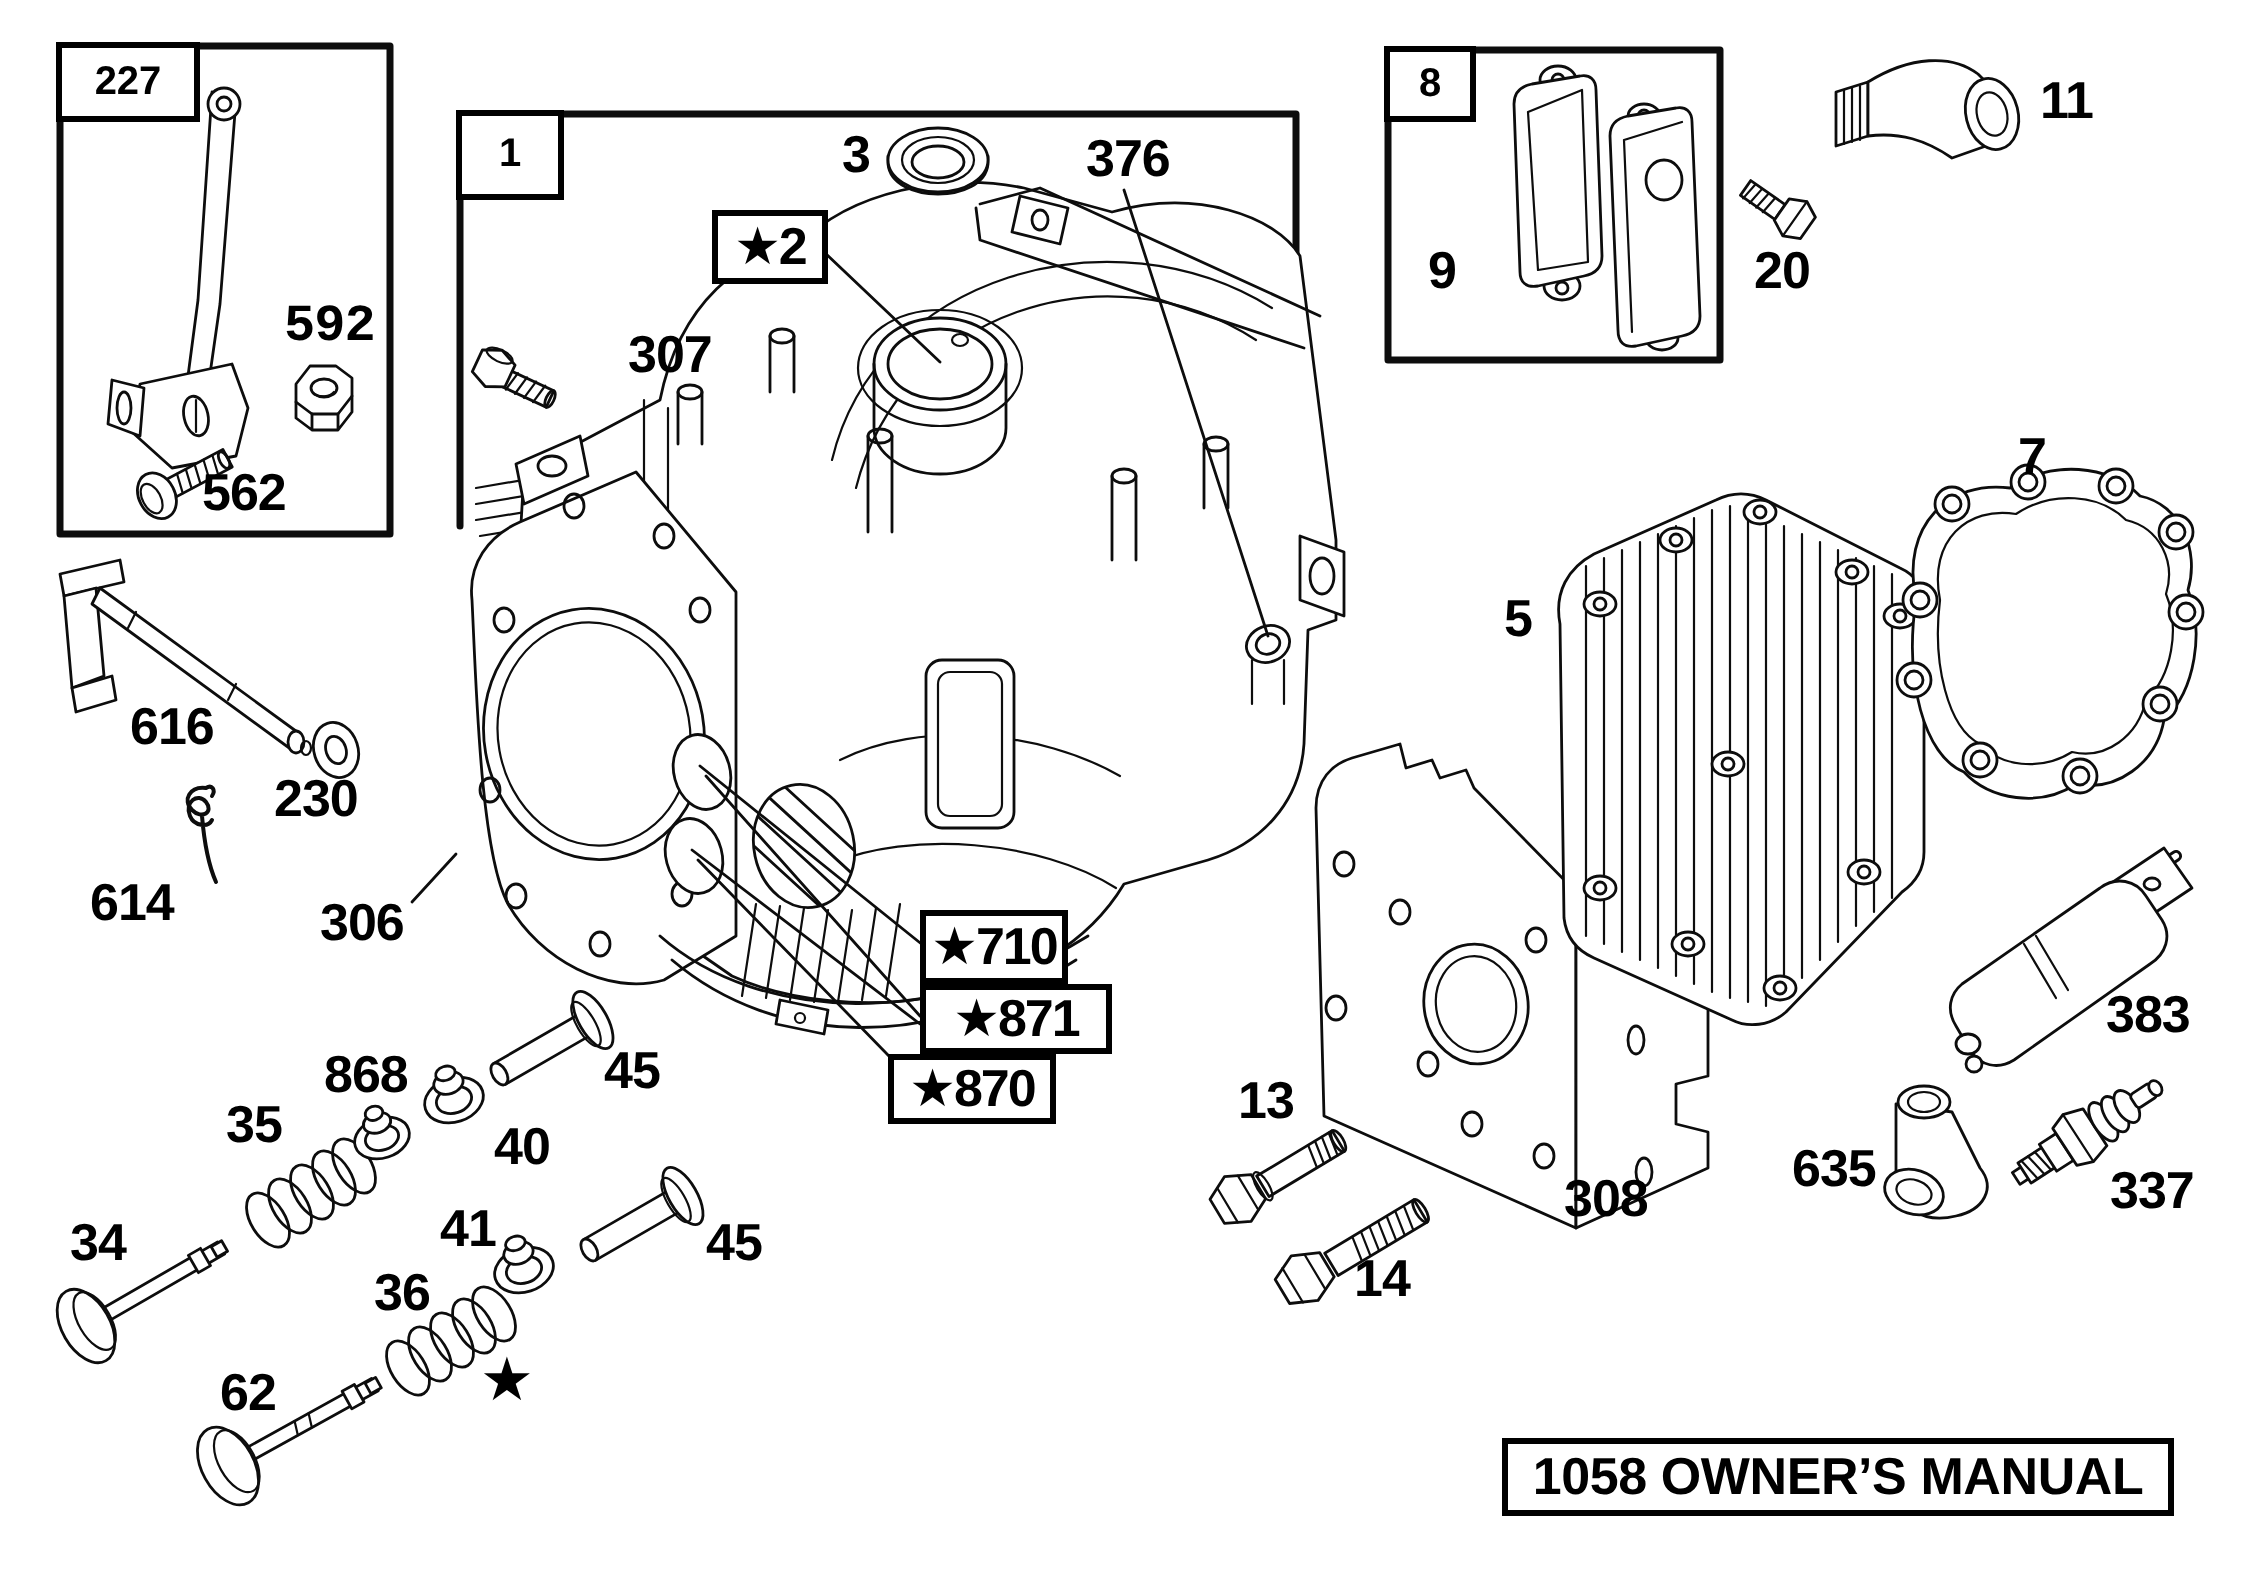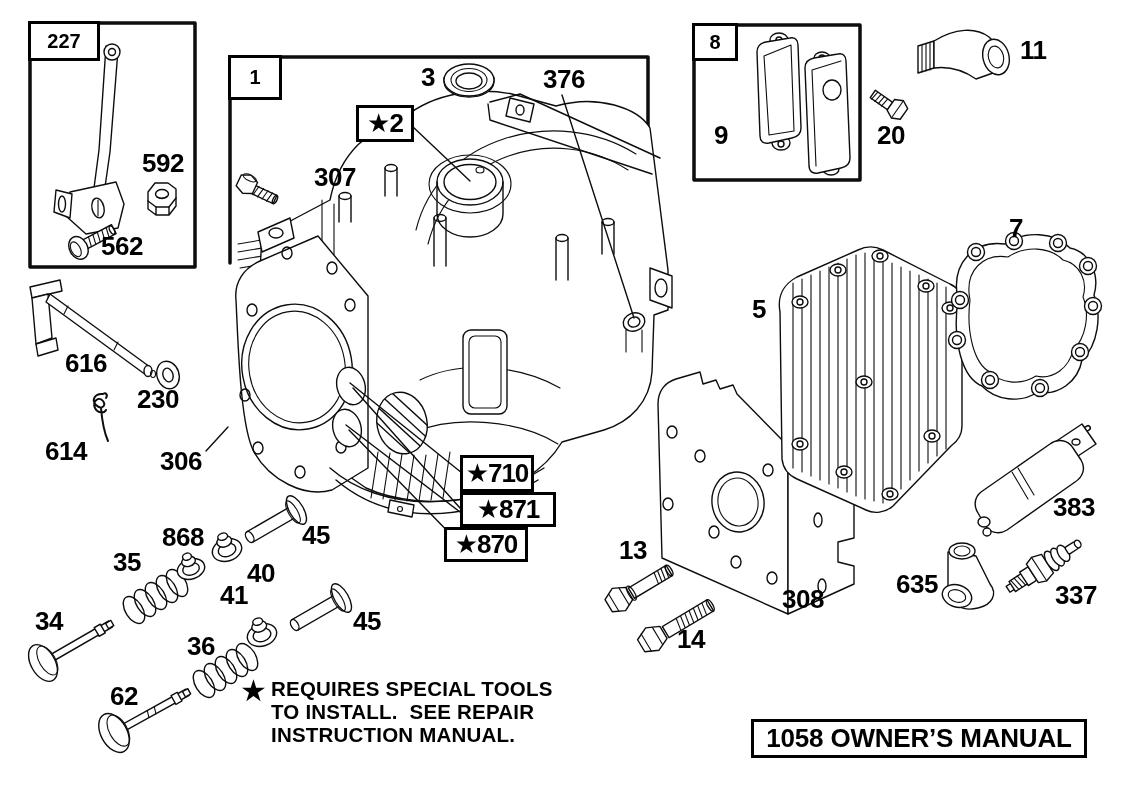--- a/index.html
+++ b/index.html
@@ -388,52 +388,47 @@
 
   <div class="pn-box grp" style="left:28px;top:21px;width:72px;height:40px;">227</div>
   <div class="pn-box grp" style="left:228px;top:55px;width:54px;height:45px;">1</div>
   <div class="pn-box grp" style="left:692px;top:23px;width:46px;height:38px;">8</div>
 
   <div class="pn-box starbox" style="left:356px;top:105px;width:58px;height:37px;">★2</div>
   <div class="pn-box starbox" style="left:460px;top:455px;width:74px;height:37px;">★710</div>
   <div class="pn-box starbox" style="left:460px;top:492px;width:96px;height:35px;">★871</div>
   <div class="pn-box starbox" style="left:444px;top:527px;width:84px;height:35px;">★870</div>
 
-  <div class="pn" style="left:142px;top:150px;">592</div>
+  <div class="pn" style="left:142px;top:150px;font-family:Liberation Mono, monospace;">592</div>
   <div class="pn" style="left:101px;top:233px;">562</div>
   <div class="pn" style="left:421px;top:64px;">3</div>
   <div class="pn" style="left:543px;top:66px;">376</div>
   <div class="pn" style="left:266px;top:164px;margin-left:48px;">307</div>
   <div class="pn" style="left:65px;top:350px;">616</div>
   <div class="pn" style="left:137px;top:386px;">230</div>
   <div class="pn" style="left:45px;top:438px;">614</div>
   <div class="pn" style="left:160px;top:448px;">306</div>
   <div class="pn" style="left:162px;top:524px;">868</div>
   <div class="pn" style="left:113px;top:549px;">35</div>
   <div class="pn" style="left:247px;top:560px;">40</div>
   <div class="pn" style="left:302px;top:522px;">45</div>
   <div class="pn" style="left:35px;top:608px;">34</div>
-  <div class="pn" style="left:220px;top:582px;">41</div>
+  <div class="pn" style="left:220px;top:601px;">41</div>
   <div class="pn" style="left:353px;top:608px;">45</div>
   <div class="pn" style="left:187px;top:633px;">36</div>
   <div class="pn" style="left:110px;top:683px;">62</div>
   <div class="pn" style="left:619px;top:537px;">13</div>
   <div class="pn" style="left:677px;top:626px;">14</div>
   <div class="pn" style="left:782px;top:586px;">308</div>
   <div class="pn" style="left:714px;top:122px;">9</div>
   <div class="pn" style="left:877px;top:122px;">20</div>
   <div class="pn" style="left:1020px;top:37px;">11</div>
   <div class="pn" style="left:752px;top:296px;">5</div>
   <div class="pn" style="left:1009px;top:215px;">7</div>
   <div class="pn" style="left:1053px;top:494px;">383</div>
   <div class="pn" style="left:896px;top:571px;">635</div>
   <div class="pn" style="left:1055px;top:582px;">337</div>
 
   <div class="note-star" style="left:240px;top:676px;">★</div>
-  <div class="note" style="left:271px;top:677px;">
-    <div class="note-line">REQUIRES SPECIAL TOOLS</div>
-    <div class="note-line">TO INSTALL.  SEE REPAIR</div>
-    <div class="note-line">INSTRUCTION MANUAL.</div>
-  </div>
 
   <div class="pn-box manual" style="left:751px;top:683px;width:336px;height:39px;">1058 OWNER’S MANUAL</div>
 
 </div>
 
 </body></html>

